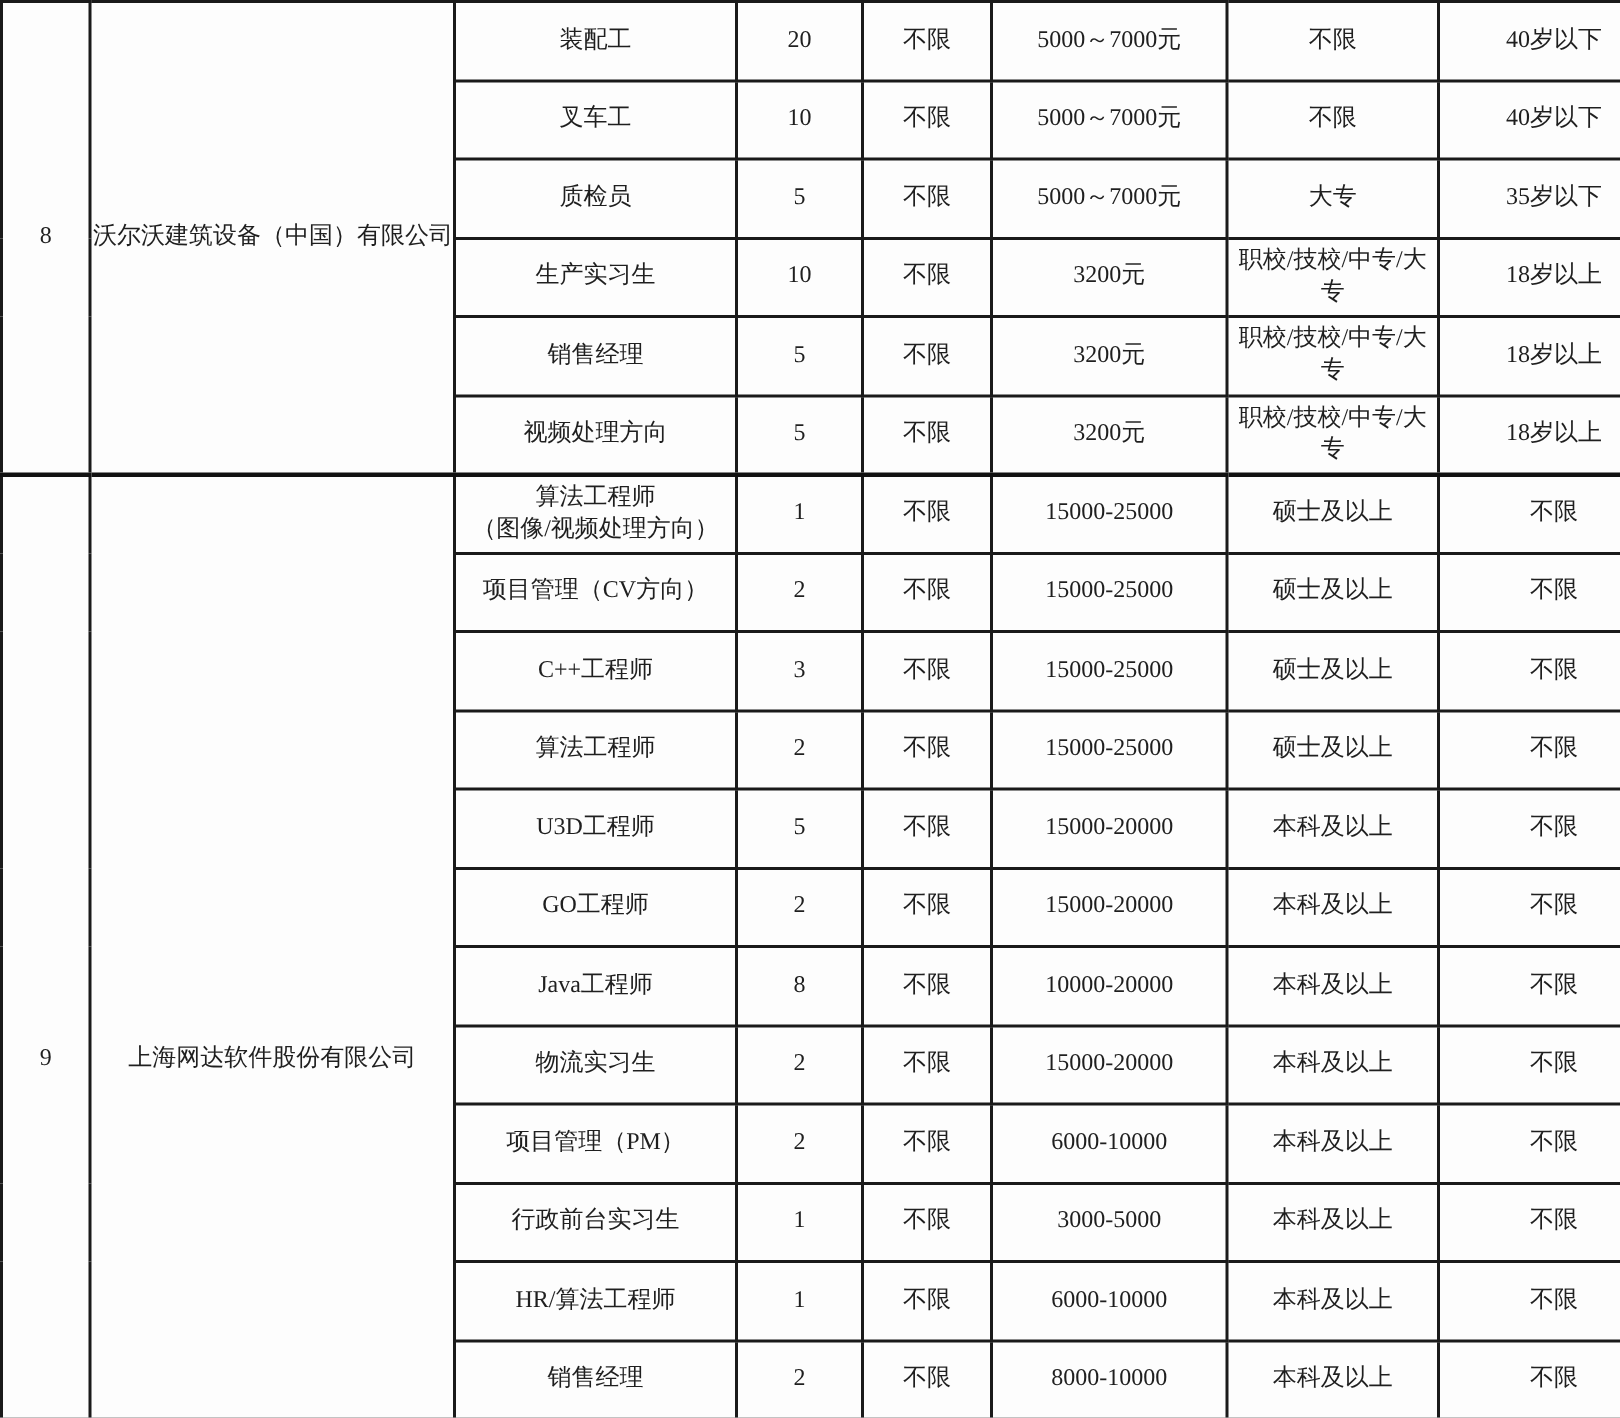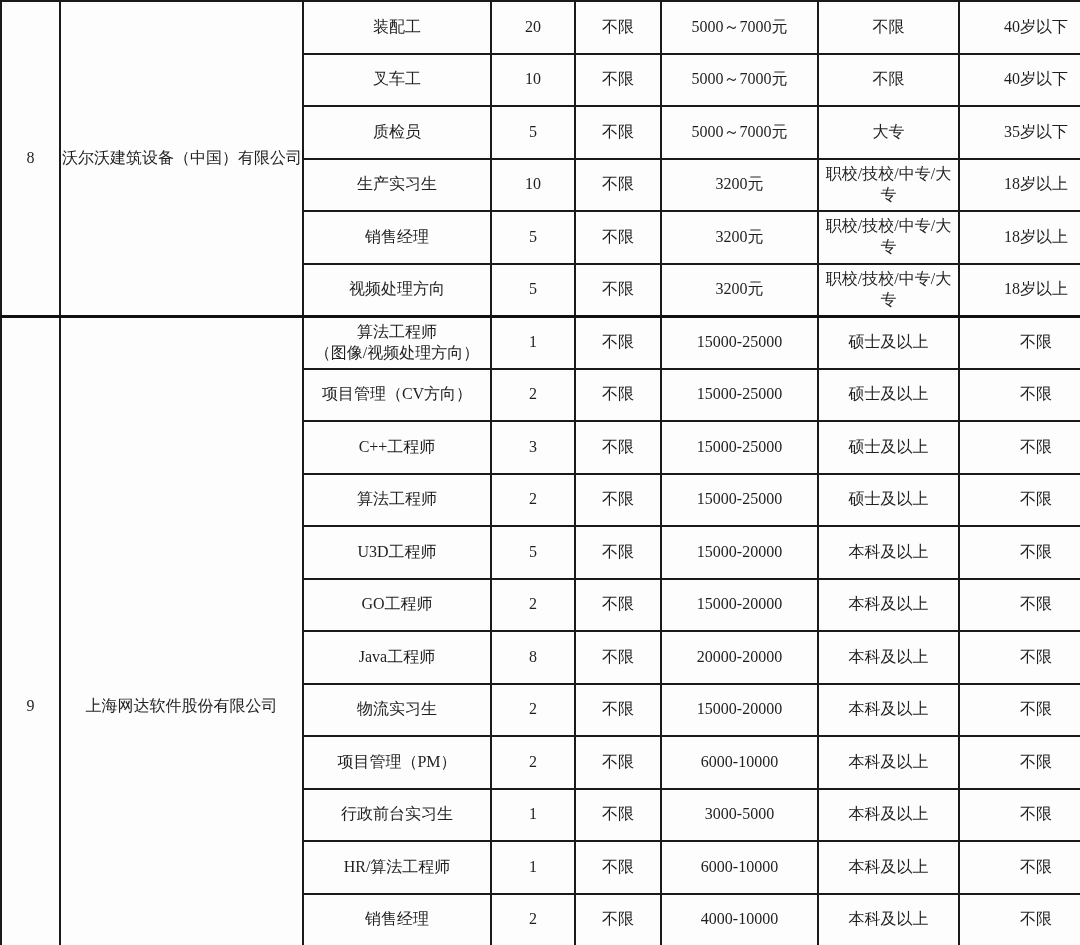--- a/index.html
+++ b/index.html
@@ -146,21 +146,21 @@
         <td class="col-count">2</td>
         <td class="col-gender">不限</td>
         <td class="col-salary">15000-20000</td>
         <td class="col-education">本科及以上</td>
         <td class="col-age">不限</td>
       </tr>
       <tr>
         <td class="col-title">Java工程师</td>
         <td class="col-count">8</td>
         <td class="col-gender">不限</td>
-        <td class="col-salary">20000-20000</td>
+        <td class="col-salary">10000-20000</td>
         <td class="col-education">本科及以上</td>
         <td class="col-age">不限</td>
       </tr>
       <tr>
         <td class="col-title">物流实习生</td>
         <td class="col-count">2</td>
         <td class="col-gender">不限</td>
         <td class="col-salary">15000-20000</td>
         <td class="col-education">本科及以上</td>
         <td class="col-age">不限</td>
@@ -186,18 +186,18 @@
         <td class="col-count">1</td>
         <td class="col-gender">不限</td>
         <td class="col-salary">6000-10000</td>
         <td class="col-education">本科及以上</td>
         <td class="col-age">不限</td>
       </tr>
       <tr>
         <td class="col-title">销售经理</td>
         <td class="col-count">2</td>
         <td class="col-gender">不限</td>
-        <td class="col-salary">4000-10000</td>
+        <td class="col-salary">8000-10000</td>
         <td class="col-education">本科及以上</td>
         <td class="col-age">不限</td>
       </tr>
     </tbody>
 </table>
 
 </body></html>

